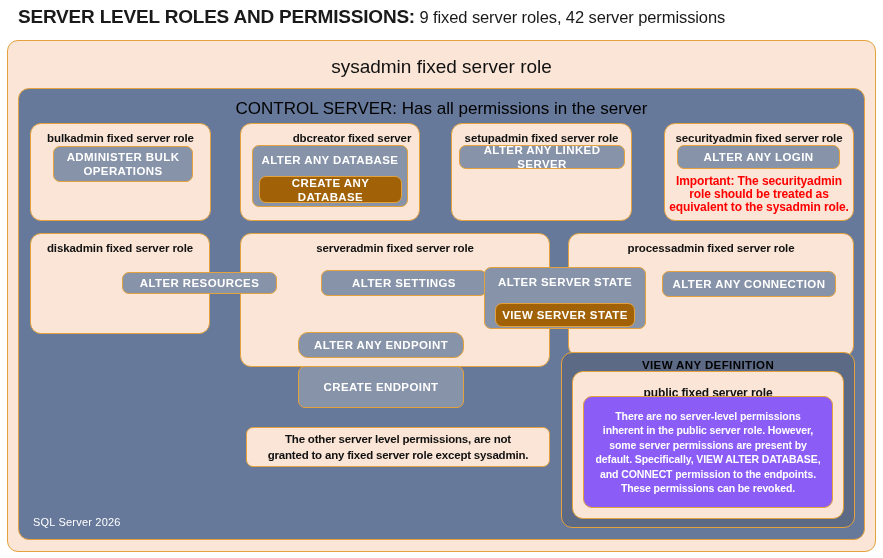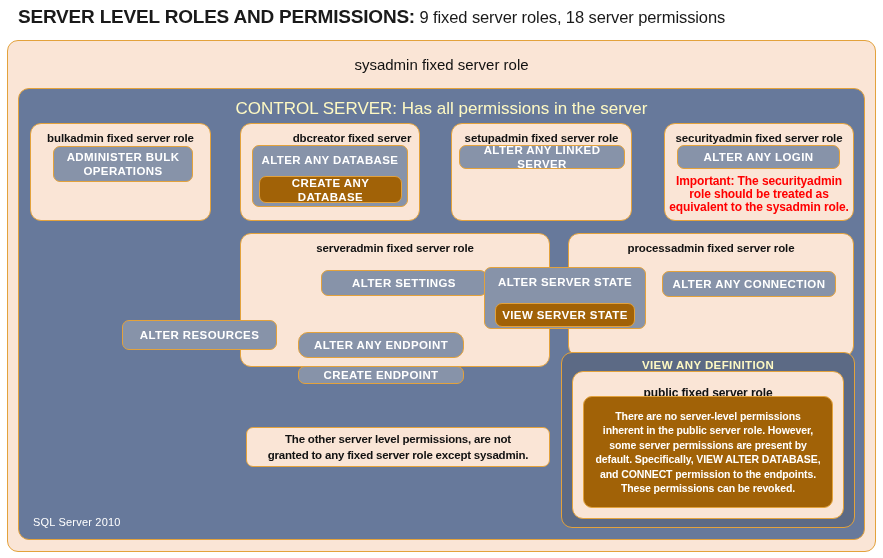--- a/index.html
+++ b/index.html
@@ -58,62 +58,62 @@
   }
 
   .role-title{
     position:absolute;left:0;right:0;
     text-align:center;
     font-size:11.5px;font-weight:700;color:#111111;
     letter-spacing:-0.1px;
   }
   .banner{
     position:absolute;left:0;right:0;text-align:center;
-    color:#fef9c3;font-weight:400;
+    color:#000000;font-weight:400;
   }
   .note-red{
     position:absolute;text-align:center;
     color:#ff0000;font-size:12px;font-weight:700;line-height:13px;
     letter-spacing:-0.1px;
   }
   .note-cream{
     position:absolute;
     background:#fae5d6;border:1.6px solid #e3a23c;border-radius:7px;
     box-sizing:border-box;
     display:flex;align-items:center;justify-content:center;text-align:center;
     color:#111111;font-size:11.5px;font-weight:700;line-height:16px;
     letter-spacing:-0.2px;padding:0 20px;
   }
   .footer-label{
     position:absolute;color:#ffffff;font-size:11px;font-weight:400;
     letter-spacing:0.2px;
   }
   .public-body{
     position:absolute;
-    background:#a16207;border:1.6px solid #e3a23c;border-radius:9px;
+    background:#8b5cf6;border:1.6px solid #e3a23c;border-radius:9px;
     box-sizing:border-box;
     display:flex;align-items:center;justify-content:center;text-align:center;
     color:#ffffff;font-size:10.5px;font-weight:700;line-height:14.5px;
     padding:11px 10px;letter-spacing:-0.1px;
   }
 </style>
 </head>
 <body>
 
 <div id="stage">
 
   <div class="hdr">
-    <span class="hdr-strong">SERVER LEVEL ROLES AND PERMISSIONS:</span><span class="hdr-sub"> 9 fixed server roles, 18 server permissions</span>
+    <span class="hdr-strong">SERVER LEVEL ROLES AND PERMISSIONS:</span><span class="hdr-sub"> 9 fixed server roles, 42 server permissions</span>
   </div>
 
   <div class="cream" style="left:7px;top:40px;width:869px;height:512px;">
     
   </div>
 
-  <div class="banner" style="left:7px;width:869px;top:56px;font-size:15px;color:#111111;">sysadmin fixed server role</div>
+  <div class="banner" style="left:7px;width:869px;top:56px;font-size:19px;color:#111111;">sysadmin fixed server role</div>
 
   <div class="bluepanel" style="left:18px;top:88px;width:847px;height:452px;">
     <div class="banner" style="top:10px;font-size:17px;">CONTROL SERVER: Has all permissions in the server</div>
   </div>
 
   <div class="cream" style="left:30px;top:123px;width:181px;height:98px;">
     <div class="role-title" style="top:8px;">bulkadmin fixed server role</div>
   </div>
   <div class="greybox" style="left:53px;top:146px;width:140px;height:36px;">ADMINISTER  BULK OPERATIONS</div>
 
@@ -127,45 +127,48 @@
     <div class="role-title" style="top:8px;">setupadmin fixed server role</div>
   </div>
   <div class="greybox" style="left:459px;top:145px;width:166px;height:24px;">ALTER ANY LINKED SERVER</div>
 
   <div class="cream" style="left:664px;top:123px;width:190px;height:98px;">
     <div class="role-title" style="top:8px;">securityadmin fixed server role</div>
   </div>
   <div class="greybox" style="left:677px;top:145px;width:163px;height:24px;">ALTER ANY LOGIN</div>
   <div class="note-red" style="left:666px;top:175px;width:186px;">Important:  The securityadmin role should  be treated as equivalent to the  sysadmin role.</div>
 
+  <div class="cream" style="left:30px;top:233px;width:180px;height:101px;">
+    <div class="role-title" style="top:8px;">diskadmin fixed server role</div>
+  </div>
 
   <div class="cream" style="left:240px;top:233px;width:310px;height:134px;">
     <div class="role-title" style="top:8px;">serveradmin fixed server role</div>
   </div>
 
   <div class="cream" style="left:568px;top:233px;width:286px;height:124px;">
     <div class="role-title" style="top:8px;">processadmin fixed server role</div>
   </div>
 
-  <div class="greybox" style="left:122px;top:272px;width:155px;height:30px;margin-top:48px;">ALTER RESOURCES</div>
+  <div class="greybox" style="left:122px;top:272px;width:155px;height:22px;">ALTER RESOURCES</div>
 
   <div class="greybox" style="left:298px;top:270px;width:166px;height:26px;margin-left:23px;">ALTER SETTINGS</div>
   <div class="greybox" style="left:298px;top:332px;width:166px;height:26px;border-radius:10px;">ALTER ANY ENDPOINT</div>
-  <div class="greybox" style="left:298px;top:366px;width:166px;height:18px;">CREATE  ENDPOINT</div>
+  <div class="greybox" style="left:298px;top:366px;width:166px;height:42px;">CREATE  ENDPOINT</div>
 
   <div class="greybox plain" style="left:484px;top:267px;width:162px;height:62px;">ALTER SERVER STATE</div>
   <div class="greybox darker" style="left:495px;top:303px;width:140px;height:24px;">VIEW SERVER STATE</div>
 
   <div class="greybox" style="left:662px;top:271px;width:174px;height:26px;">ALTER ANY CONNECTION</div>
 
   <div class="darkpanel" style="left:561px;top:352px;width:294px;height:176px;">
     <div class="banner" style="top:6px;font-size:11.5px;font-weight:700;letter-spacing:0.4px;">VIEW ANY DEFINITION</div>
   </div>
   <div class="cream" style="left:572px;top:371px;width:272px;height:148px;">
     <div class="role-title" style="top:14px;font-size:12px;">public  fixed server role</div>
   </div>
   <div class="public-body" style="left:583px;top:396px;width:250px;height:112px;">There are no server-level permissions inherent in the public server role. However, some server permissions are present by default. Specifically, VIEW ALTER DATABASE, and CONNECT permission to the endpoints. These permissions can be revoked.</div>
 
   <div class="note-cream" style="left:246px;top:427px;width:304px;height:40px;">The other server level permissions,  are not granted to any fixed server role except sysadmin.</div>
 
-  <div class="footer-label" style="left:33px;top:516px;">SQL Server 2010</div>
+  <div class="footer-label" style="left:33px;top:516px;">SQL Server 2026</div>
 
 </div>
 
 </body></html>

